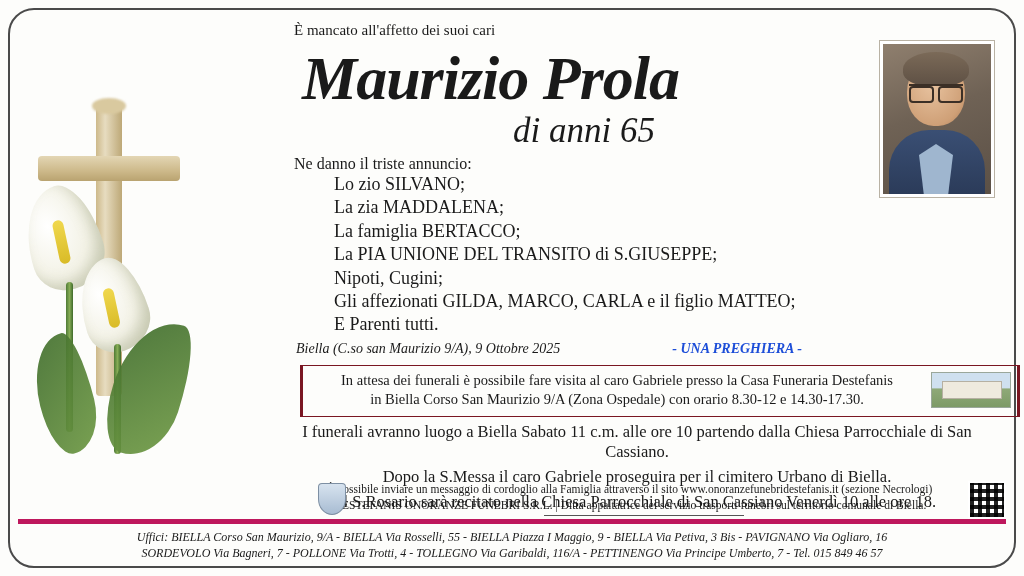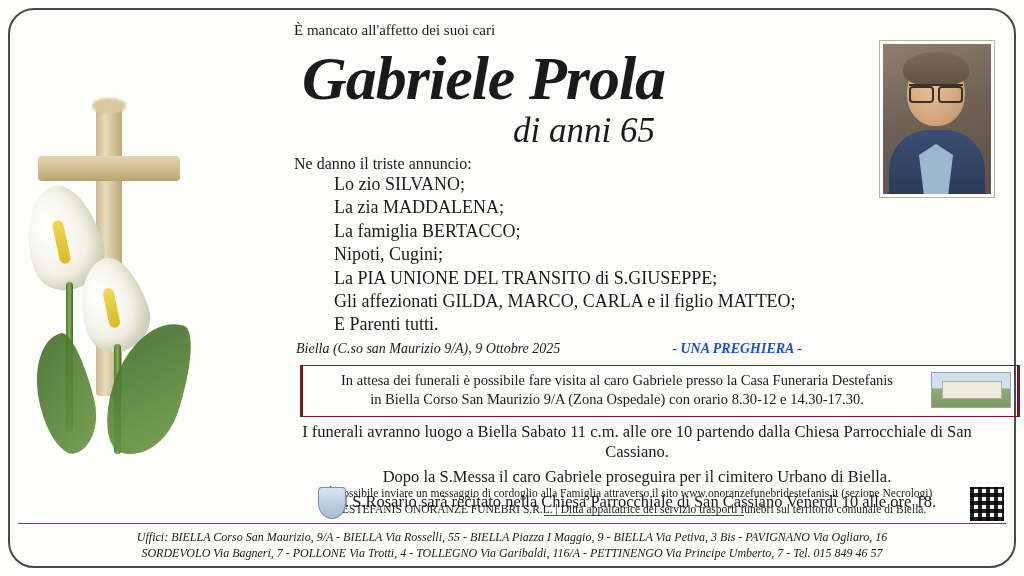--- a/index.html
+++ b/index.html
@@ -361,21 +361,21 @@
     width: 34px;
     height: 34px;
     background:
       repeating-linear-gradient(90deg,#222 0 4px,#fff 4px 8px),
       repeating-linear-gradient(0deg,#222 0 4px,#fff 4px 8px);
     background-blend-mode: multiply;
     border: 2px solid #fff;
   }
   .offices {
     margin-top: 6px;
-    border-top: 1px solid #be185d;
+    border-top: 5px solid #be185d;
     padding-top: 5px;
     text-align: center;
   }
   .offices p {
     margin: 1px 0;
     font-size: 12px;
     font-style: italic;
   }
 </style>
 </head>
@@ -401,40 +401,40 @@
     </div>
     <div class="leaf" style="left:96px; top:300px; width:70px; height:140px; transform:rotate(18deg);"></div>
     <div class="leaf" style="left:20px; top:316px; width:54px; height:120px; transform:rotate(-14deg);"></div>
 
   </div>
 
   <div class="content">
     <div class="intro">È mancato all'affetto dei suoi cari</div>
 
     <div class="name-row">
-      <div class="deceased-name">Gabriele Prola</div>
+      <div class="deceased-name">Maurizio Prola</div>
       <div class="photo">
         <div class="body"></div>
         <div class="shirt"></div>
         <div class="head"></div>
         <div class="hair"></div>
         <div class="glasses"></div>
       </div>
     </div>
 
     <div class="age">di anni 65</div>
 
     <div class="announce-lead">Ne danno il triste annuncio:</div>
 
     <ul class="relatives">
       <li>Lo zio SILVANO;</li>
       <li>La zia MADDALENA;</li>
       <li>La famiglia BERTACCO;</li>
+      <li>La PIA UNIONE DEL TRANSITO di S.GIUSEPPE;</li>
       <li>Nipoti, Cugini;</li>
-      <li>La PIA UNIONE DEL TRANSITO di S.GIUSEPPE;</li>
       <li>Gli affezionati GILDA, MARCO, CARLA e il figlio MATTEO;</li>
       <li>E Parenti tutti.</li>
     </ul>
 
     <div>
       <span class="place-date">Biella (C.so san Maurizio 9/A), 9 Ottobre 2025</span>
       <span class="prayer">- UNA PREGHIERA -</span>
     </div>
 
     <div class="visit-box">

